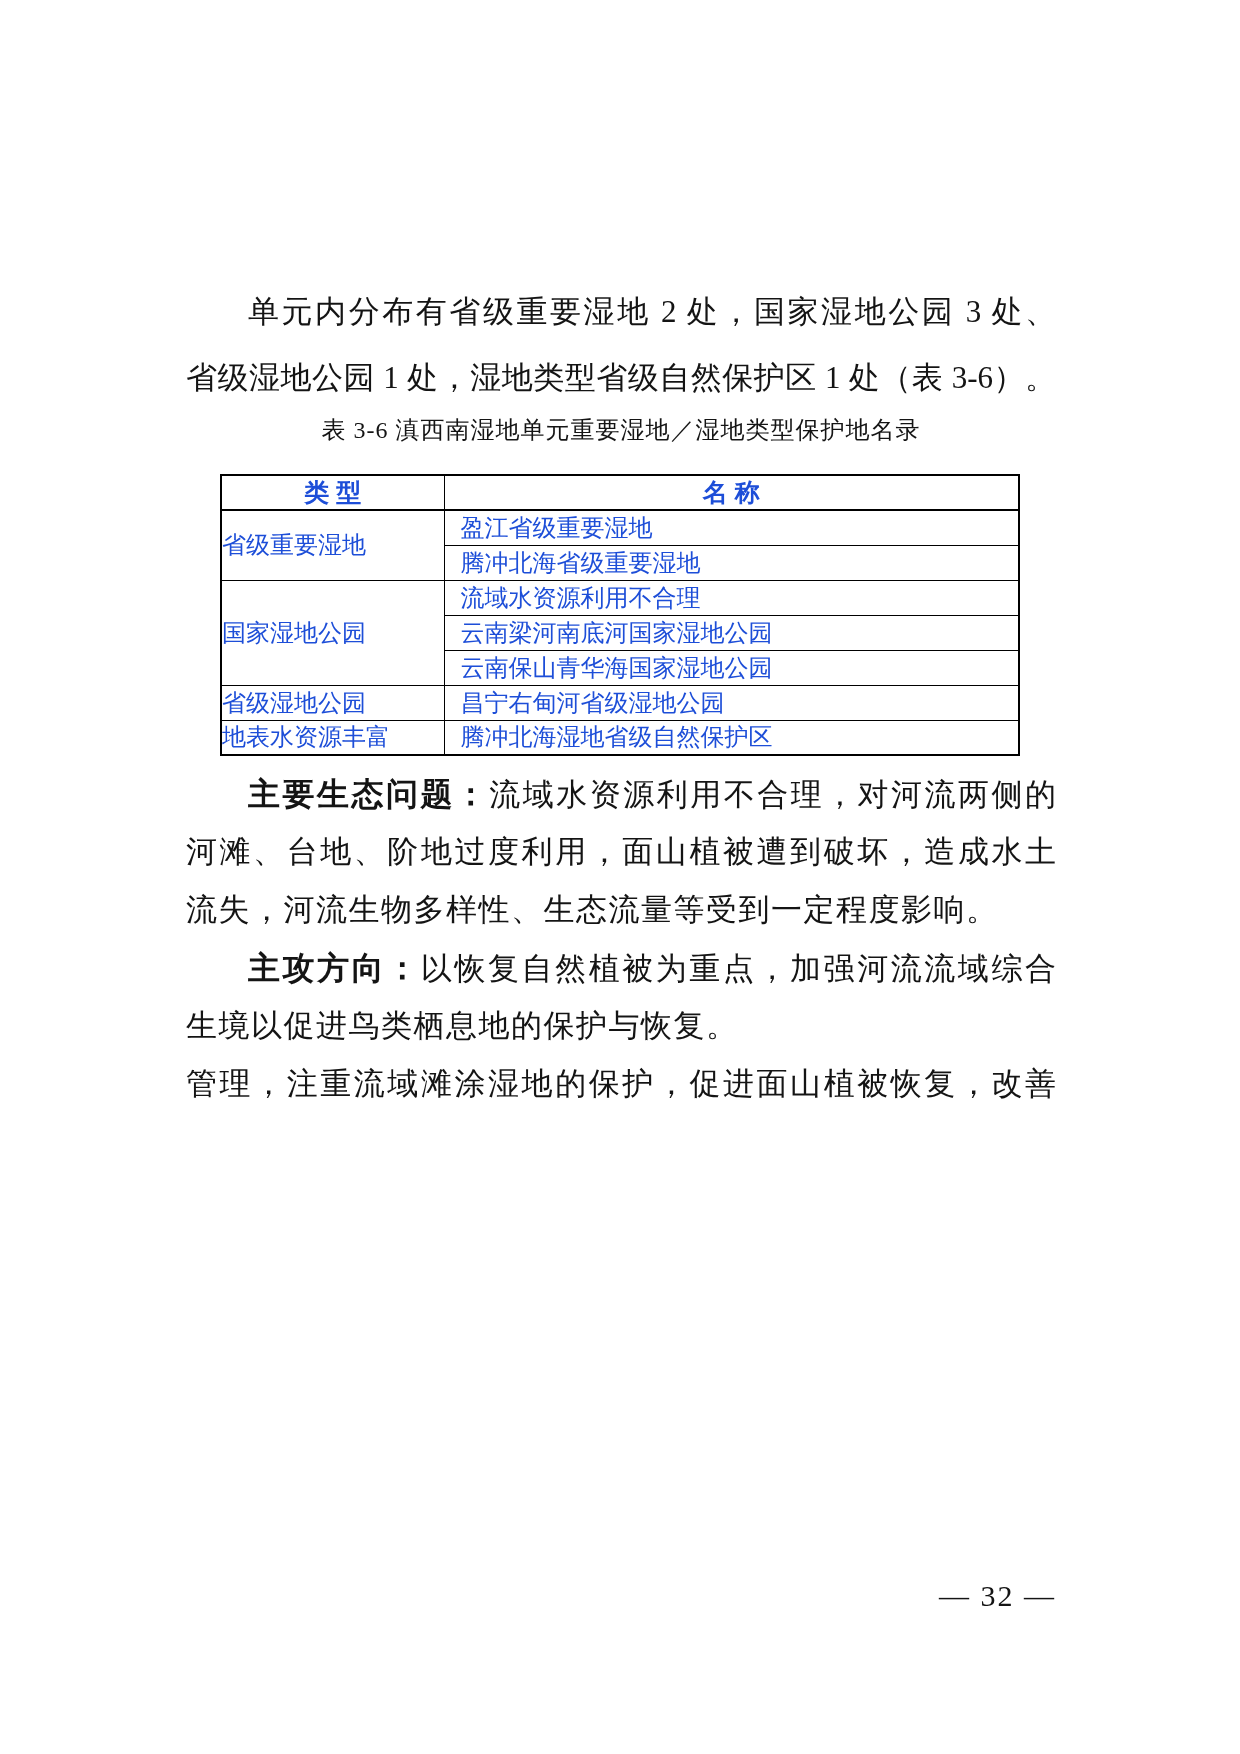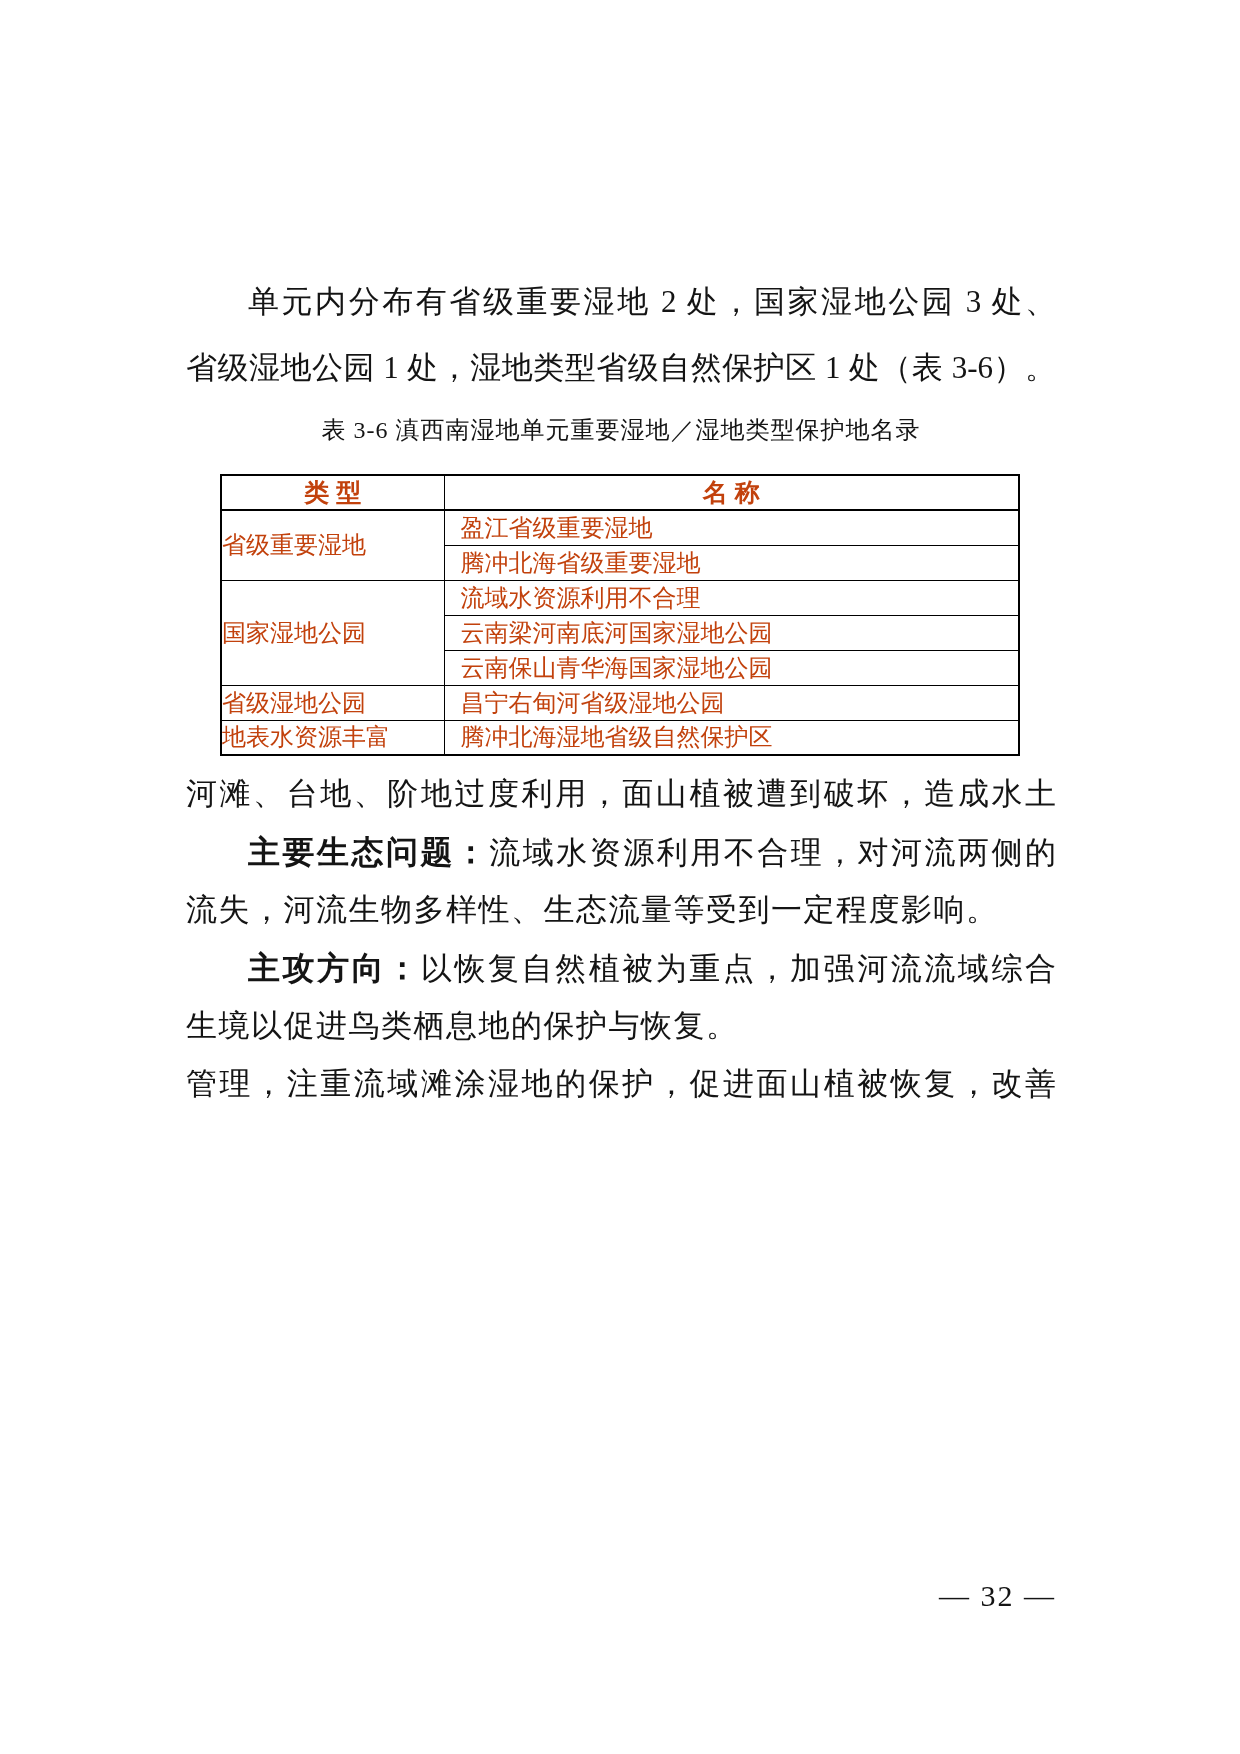--- a/index.html
+++ b/index.html
@@ -32,21 +32,21 @@
     text-align-last: justify;
   }
   .last-line { letter-spacing: 1.5px; }
   .indent { text-indent: 62px; }
   .lead {
     font-family: "Liberation Sans", "DejaVu Sans", sans-serif;
     font-weight: 700;
     font-size: 32px;
   }
   .p1 { top: 145px; }
-  .p2 { top: 269px; }
+  .p2 { top: 279px; }
   .p3 { top: 765px; }
   .p4 { top: 939px; }
   .caption {
     position: absolute;
     top: 405px;
     left: 0;
     width: 870px;
     height: 50px;
     line-height: 50px;
     font-size: 24px;
@@ -59,21 +59,21 @@
     left: 34px;
     width: 800px;
     border-collapse: collapse;
     border: 2px solid #000;
     table-layout: fixed;
   }
   table.wetland col.c-type { width: 223px; }
   table.wetland th, table.wetland td {
     border: 1px solid #000;
     font-size: 24px;
-    color: #c2410c;
+    color: #1d4ed8;
   }
   table.wetland th {
     height: 34px;
     font-family: "Liberation Sans", "DejaVu Sans", sans-serif;
     font-weight: 700;
     font-size: 25px;
     text-align: center;
     border-bottom: 2px solid #000;
   }
   table.wetland td { height: 35px; }
@@ -139,24 +139,24 @@
           <td class="name-cell">昌宁右甸河省级湿地公园</td>
         </tr>
         <tr>
           <td class="type-cell">地表水资源丰富</td>
           <td class="name-cell">腾冲北海湿地省级自然保护区</td>
         </tr>
       </tbody>
     </table>
 
     <div class="para p3 sp-narrow">
-      <div class="body-line just">河滩、台地、阶地过度利用，面山植被遭到破坏，造成水土</div>
       <div class="body-line just indent">
         <span class="lead">主要生态问题：</span><span>流域水资源利用不合理，对河流两侧的</span>
       </div>
+      <div class="body-line just">河滩、台地、阶地过度利用，面山植被遭到破坏，造成水土</div>
       <div class="body-line last-line">流失，河流生物多样性、生态流量等受到一定程度影响。</div>
     </div>
 
     <div class="para p4 sp-narrow">
       <div class="body-line just indent">
         <span class="lead">主攻方向：</span><span>以恢复自然植被为重点，加强河流流域综合</span>
       </div>
       <div class="body-line last-line">生境以促进鸟类栖息地的保护与恢复。</div>
       <div class="body-line just">管理，注重流域滩涂湿地的保护，促进面山植被恢复，改善</div>
     </div>

